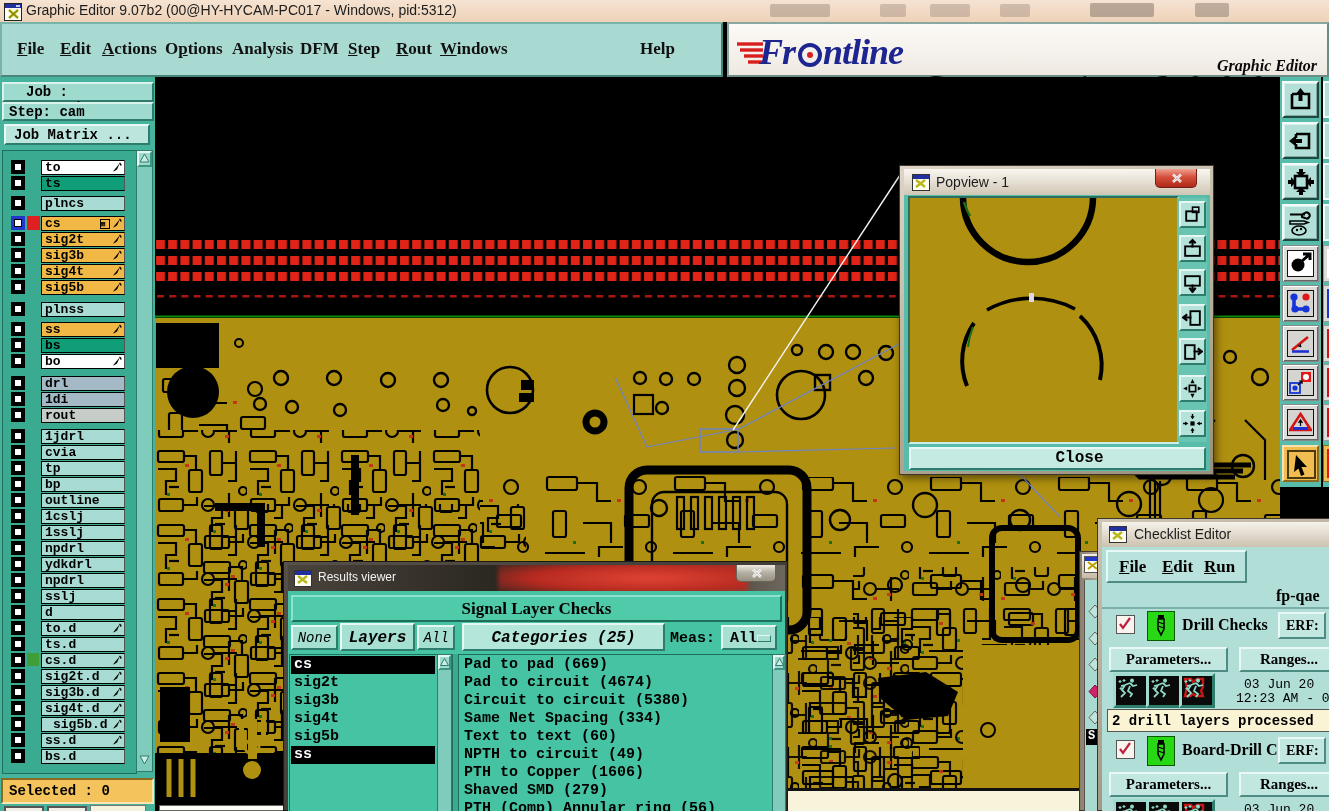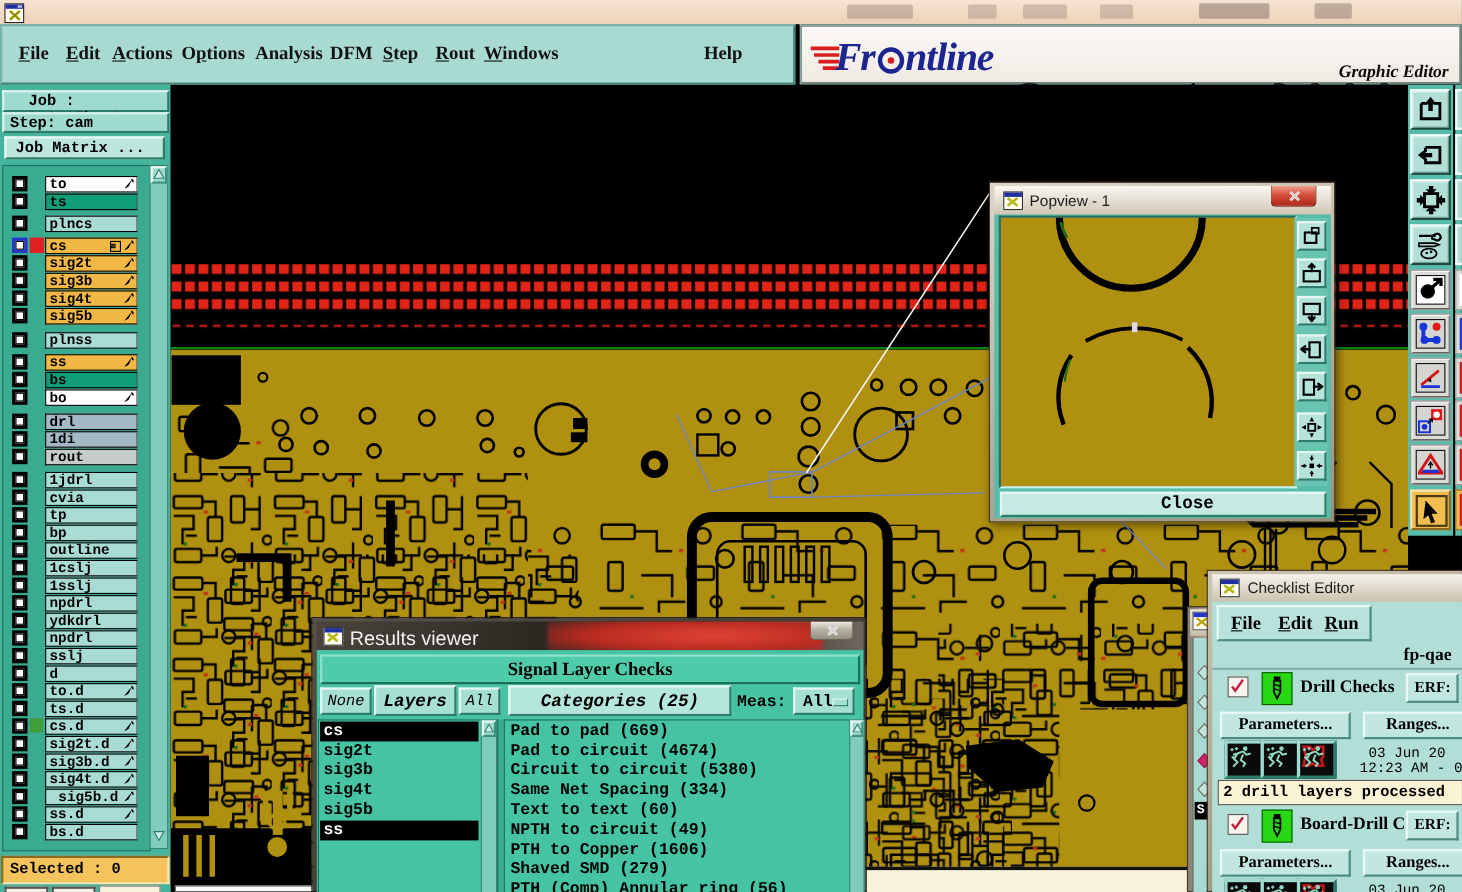--- a/index.html
+++ b/index.html
@@ -16,20 +16,21 @@
 
 <div class="abs" style="left:0;top:0;width:1329px;height:22px;background:linear-gradient(#f6e3d2,#edd2b8);">
   <div class="abs" style="left:4px;top:3px;width:16px;height:16px;background:#fdfdf2;border:1px solid #222;">
     <div class="abs" style="left:0px;top:0px;width:16px;height:4px;background:#2030a0;"></div>
     <div class="abs" style="left:11px;top:1px;width:4px;height:2px;background:#c8c8e8;"></div>
     <svg class="abs" style="left:2px;top:4px;" width="13" height="12">
           <path d="M2 2 L11 10 M11 2 L2 10" stroke="#b8b81a" stroke-width="2.6" fill="none"></path>
           <path d="M2 2 L11 10 M11 2 L2 10" stroke="#606008" stroke-width="0.8" fill="none"></path>
         </svg>
   </div>
+  <div class="abs" style="left:26px;top:2px;font-size:14px;color:#1c1c1c;">Graphic Editor 9.07b2 (00@HY-HYCAM-PC017 - Windows, pid:5312)</div>
   <div class="abs" style="left:770px;top:4px;width:60px;height:13px;background:rgba(125,105,92,.35);border-radius:2px;"></div>
   <div class="abs" style="left:880px;top:4px;width:26px;height:13px;background:rgba(125,105,92,.30);border-radius:2px;"></div>
   <div class="abs" style="left:930px;top:4px;width:40px;height:13px;background:rgba(125,105,92,.30);border-radius:2px;"></div>
   <div class="abs" style="left:1000px;top:4px;width:30px;height:13px;background:rgba(125,105,92,.30);border-radius:2px;"></div>
   <div class="abs" style="left:1090px;top:3px;width:64px;height:14px;background:rgba(115,98,88,.45);border-radius:2px;"></div>
   <div class="abs" style="left:1195px;top:3px;width:34px;height:14px;background:rgba(115,98,88,.40);border-radius:2px;"></div>
 </div>
 
 <div class="abs bb" style="left:0;top:22px;width:723px;height:55px;background:#a9dad2;border:2px solid;border-color:#79b3a9 #47857b #47857b #79b3a9;">
   <div class="serif" style="position:absolute;top:15px;font-weight:bold;font-size:17px;color:#111;">
@@ -708,21 +709,21 @@
 <div class="abs bb" style="left:283px;top:561px;width:505px;height:250px;background:linear-gradient(150deg,#57514a,#2e2a24);border:1px solid #1c1914;">
 <div class="abs" style="left:4px;top:3px;width:497px;height:26px;background:linear-gradient(90deg,#4a443c,#2c2822 40%,#232019 70%,#6e675e);overflow:hidden;">
         <div class="abs" style="left:210px;top:-4px;width:250px;height:34px;background:radial-gradient(ellipse at 60% 50%, #e04434 0%, #b82a20 55%, rgba(60,40,32,0) 100%);filter:blur(2px);"></div>
       </div>
 <div class="abs" style="left:10px;top:8px;width:16px;height:15px;background:#fdfdf2;border:1px solid #333;">
         <div class="abs" style="left:0;top:0;width:16px;height:4px;background:#2030a0;"></div>
         <svg class="abs" style="left:2px;top:4px;" width="12" height="10">
           <path d="M1 1 L10 8 M10 1 L1 8" stroke="#b8b81a" stroke-width="2.4" fill="none"></path>
         </svg>
       </div>
-<div class="abs" style="left:34px;top:8px;font-size:18px;color:#f2f2f2;">Results viewer</div>
+<div class="abs" style="left:34px;top:8px;font-size:12px;color:#f2f2f2;">Results viewer</div>
 <div class="abs bb" style="left:452px;top:3px;width:40px;height:17px;background:linear-gradient(#f0ece4,#b8b2a6 45%,#969082);border:1px solid #6a645a;border-top:none;border-radius:0 0 5px 5px;">
         <svg class="abs" style="left:14px;top:3px;" width="12" height="11">
           <path d="M2 1.5 L10 9 M10 1.5 L2 9" stroke="#fff" stroke-width="2.6" fill="none" opacity=".95"></path>
           <path d="M2 1.5 L10 9 M10 1.5 L2 9" stroke="#444" stroke-width="1" fill="none" opacity=".3"></path>
         </svg>
       </div>
 <div class="abs" style="left:4px;top:29px;width:497px;height:221px;background:#46c3a2;"></div>
 <div class="abs bb serif" style="left:7px;top:33px;width:491px;height:27px;background:#4fcbaa;border:2px solid;border-color:#8fe0cc #1e6e5c #1e6e5c #8fe0cc;font-weight:bold;font-size:17px;text-align:center;color:#000;padding-top:2px;">Signal Layer Checks</div>
 <div class="abs bb mono" style="left:7px;top:63px;width:47px;height:25px;background:#a5e0d2;border:2px solid;border-color:#e6f7f2 #2e7d6c #2e7d6c #e6f7f2;font-style:italic;font-size:14px;text-align:center;padding-top:3px;color:#000;">None</div>
 <div class="abs bb mono" style="left:56px;top:61px;width:75px;height:28px;background:#a5e0d2;border:2px solid;border-color:#e6f7f2 #2e7d6c #2e7d6c #e6f7f2;font-weight:bold;font-style:italic;font-size:16px;text-align:center;padding-top:4px;color:#000;">Layers</div>

